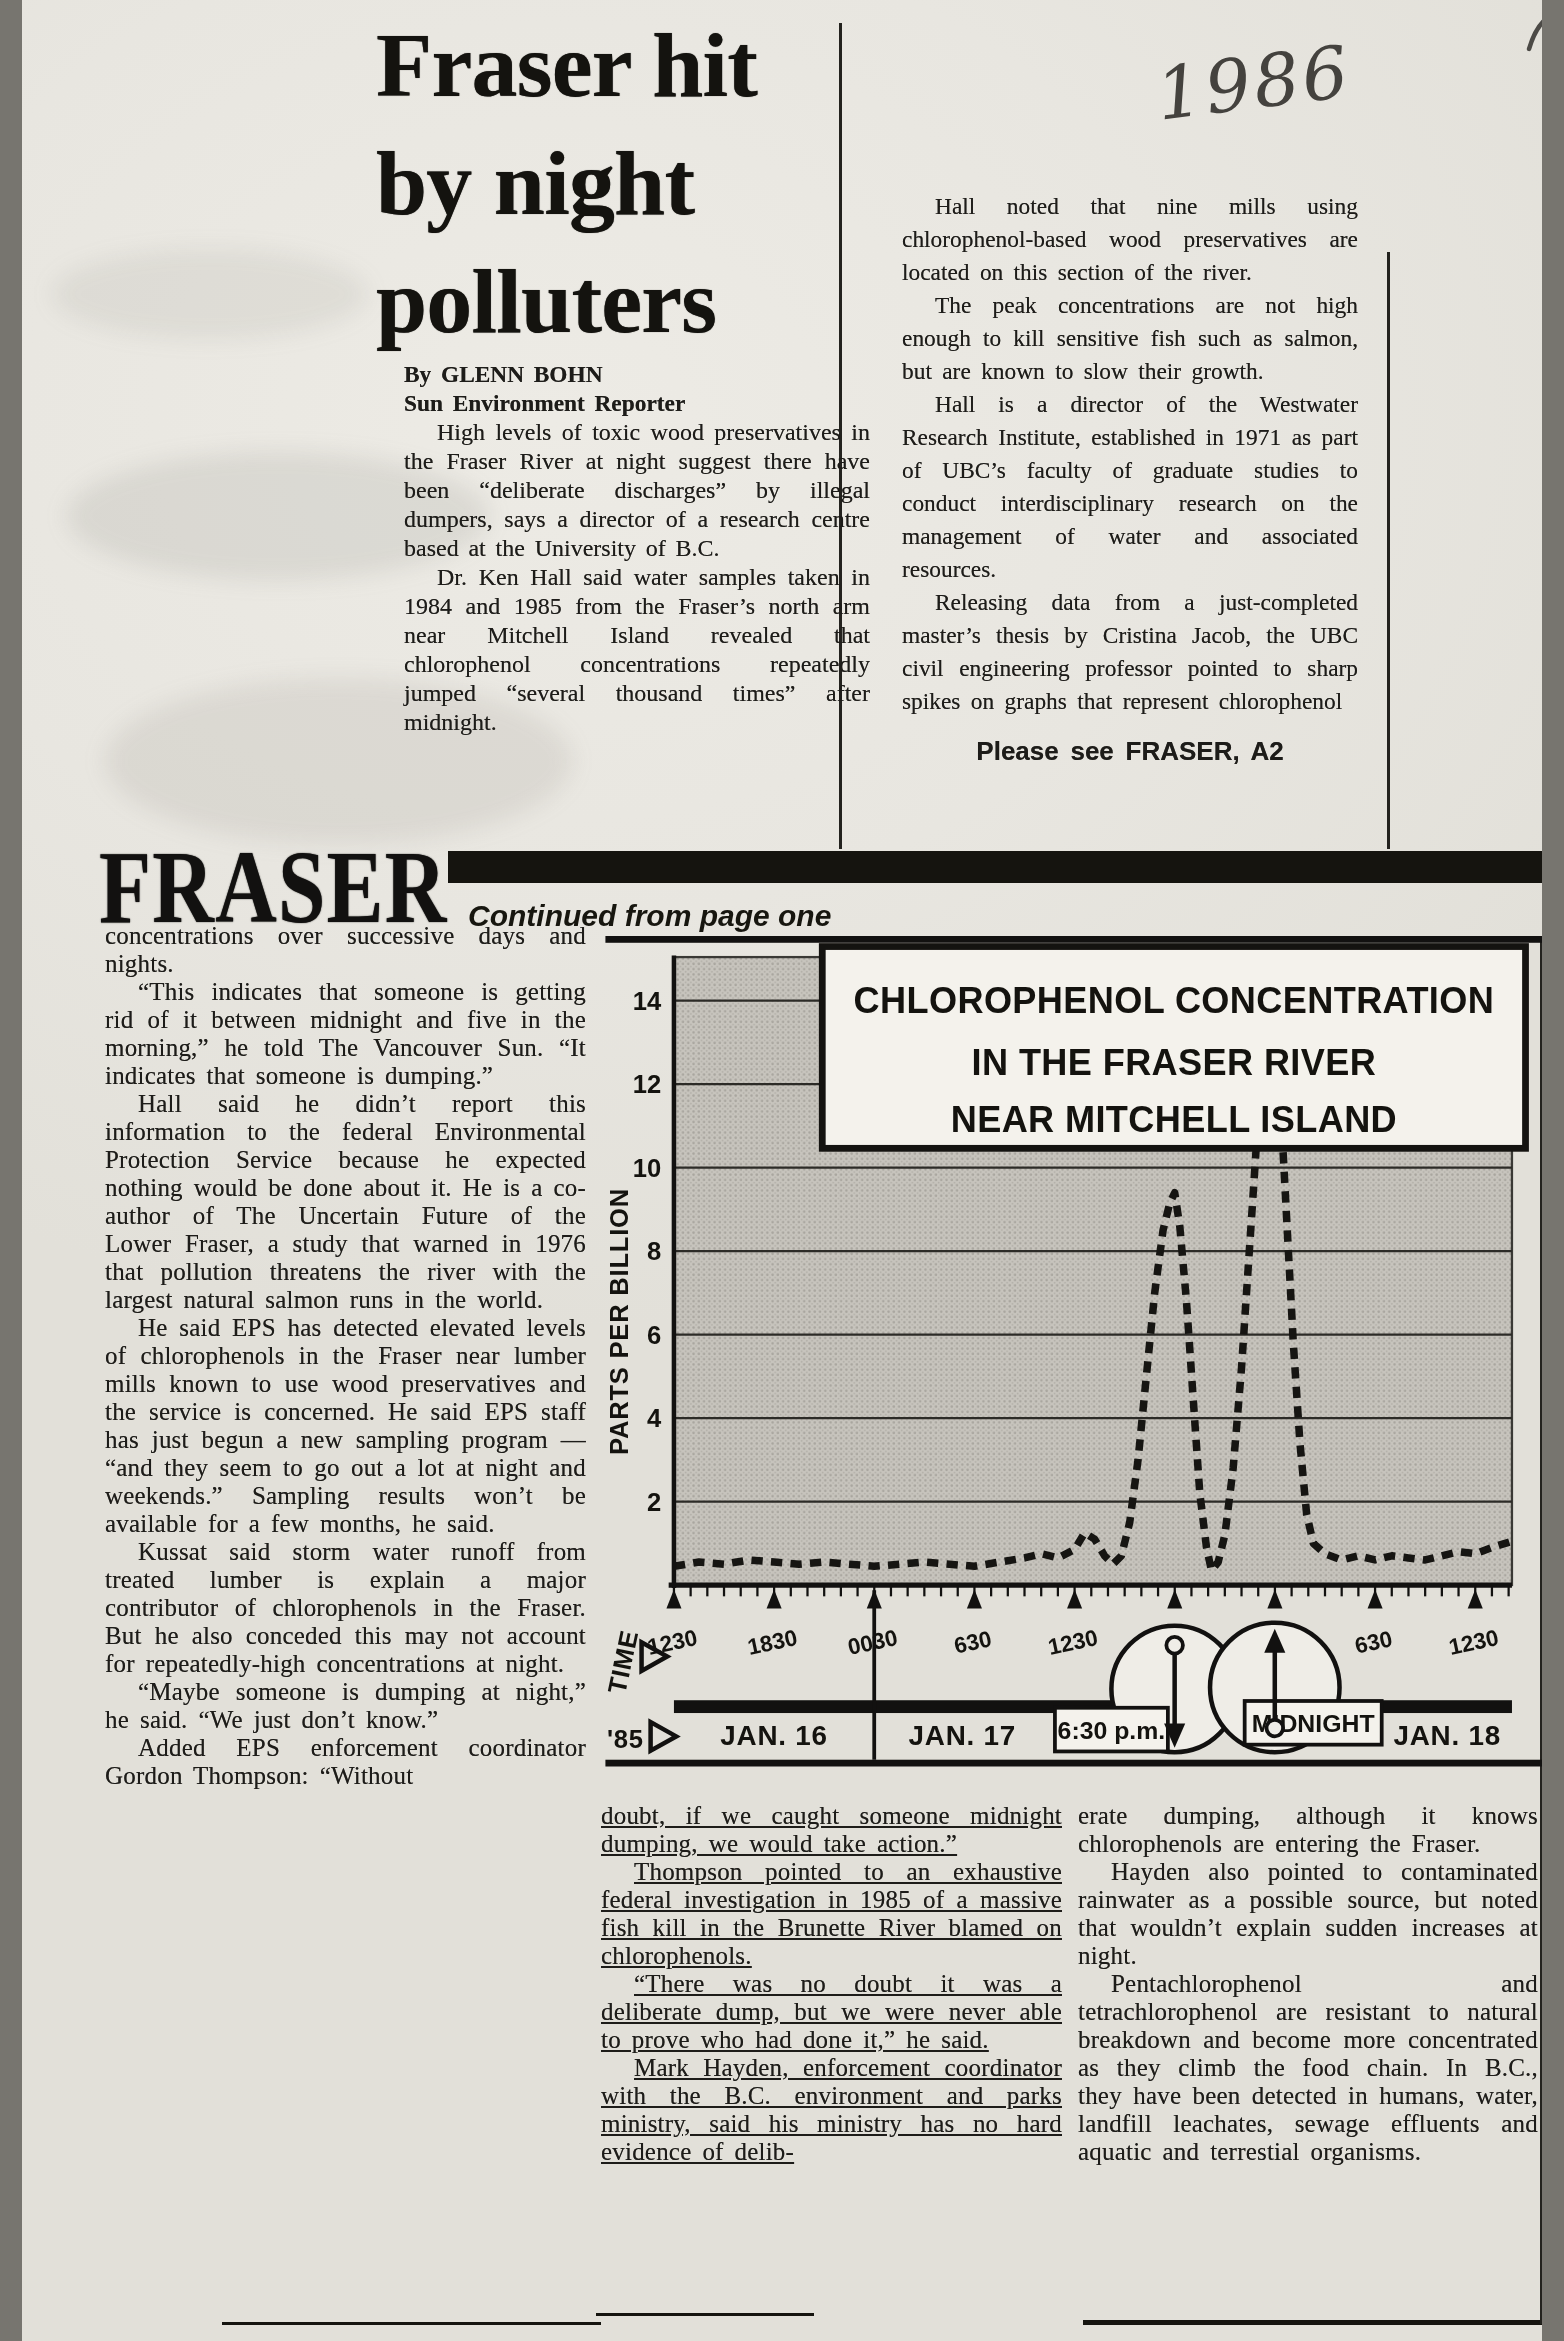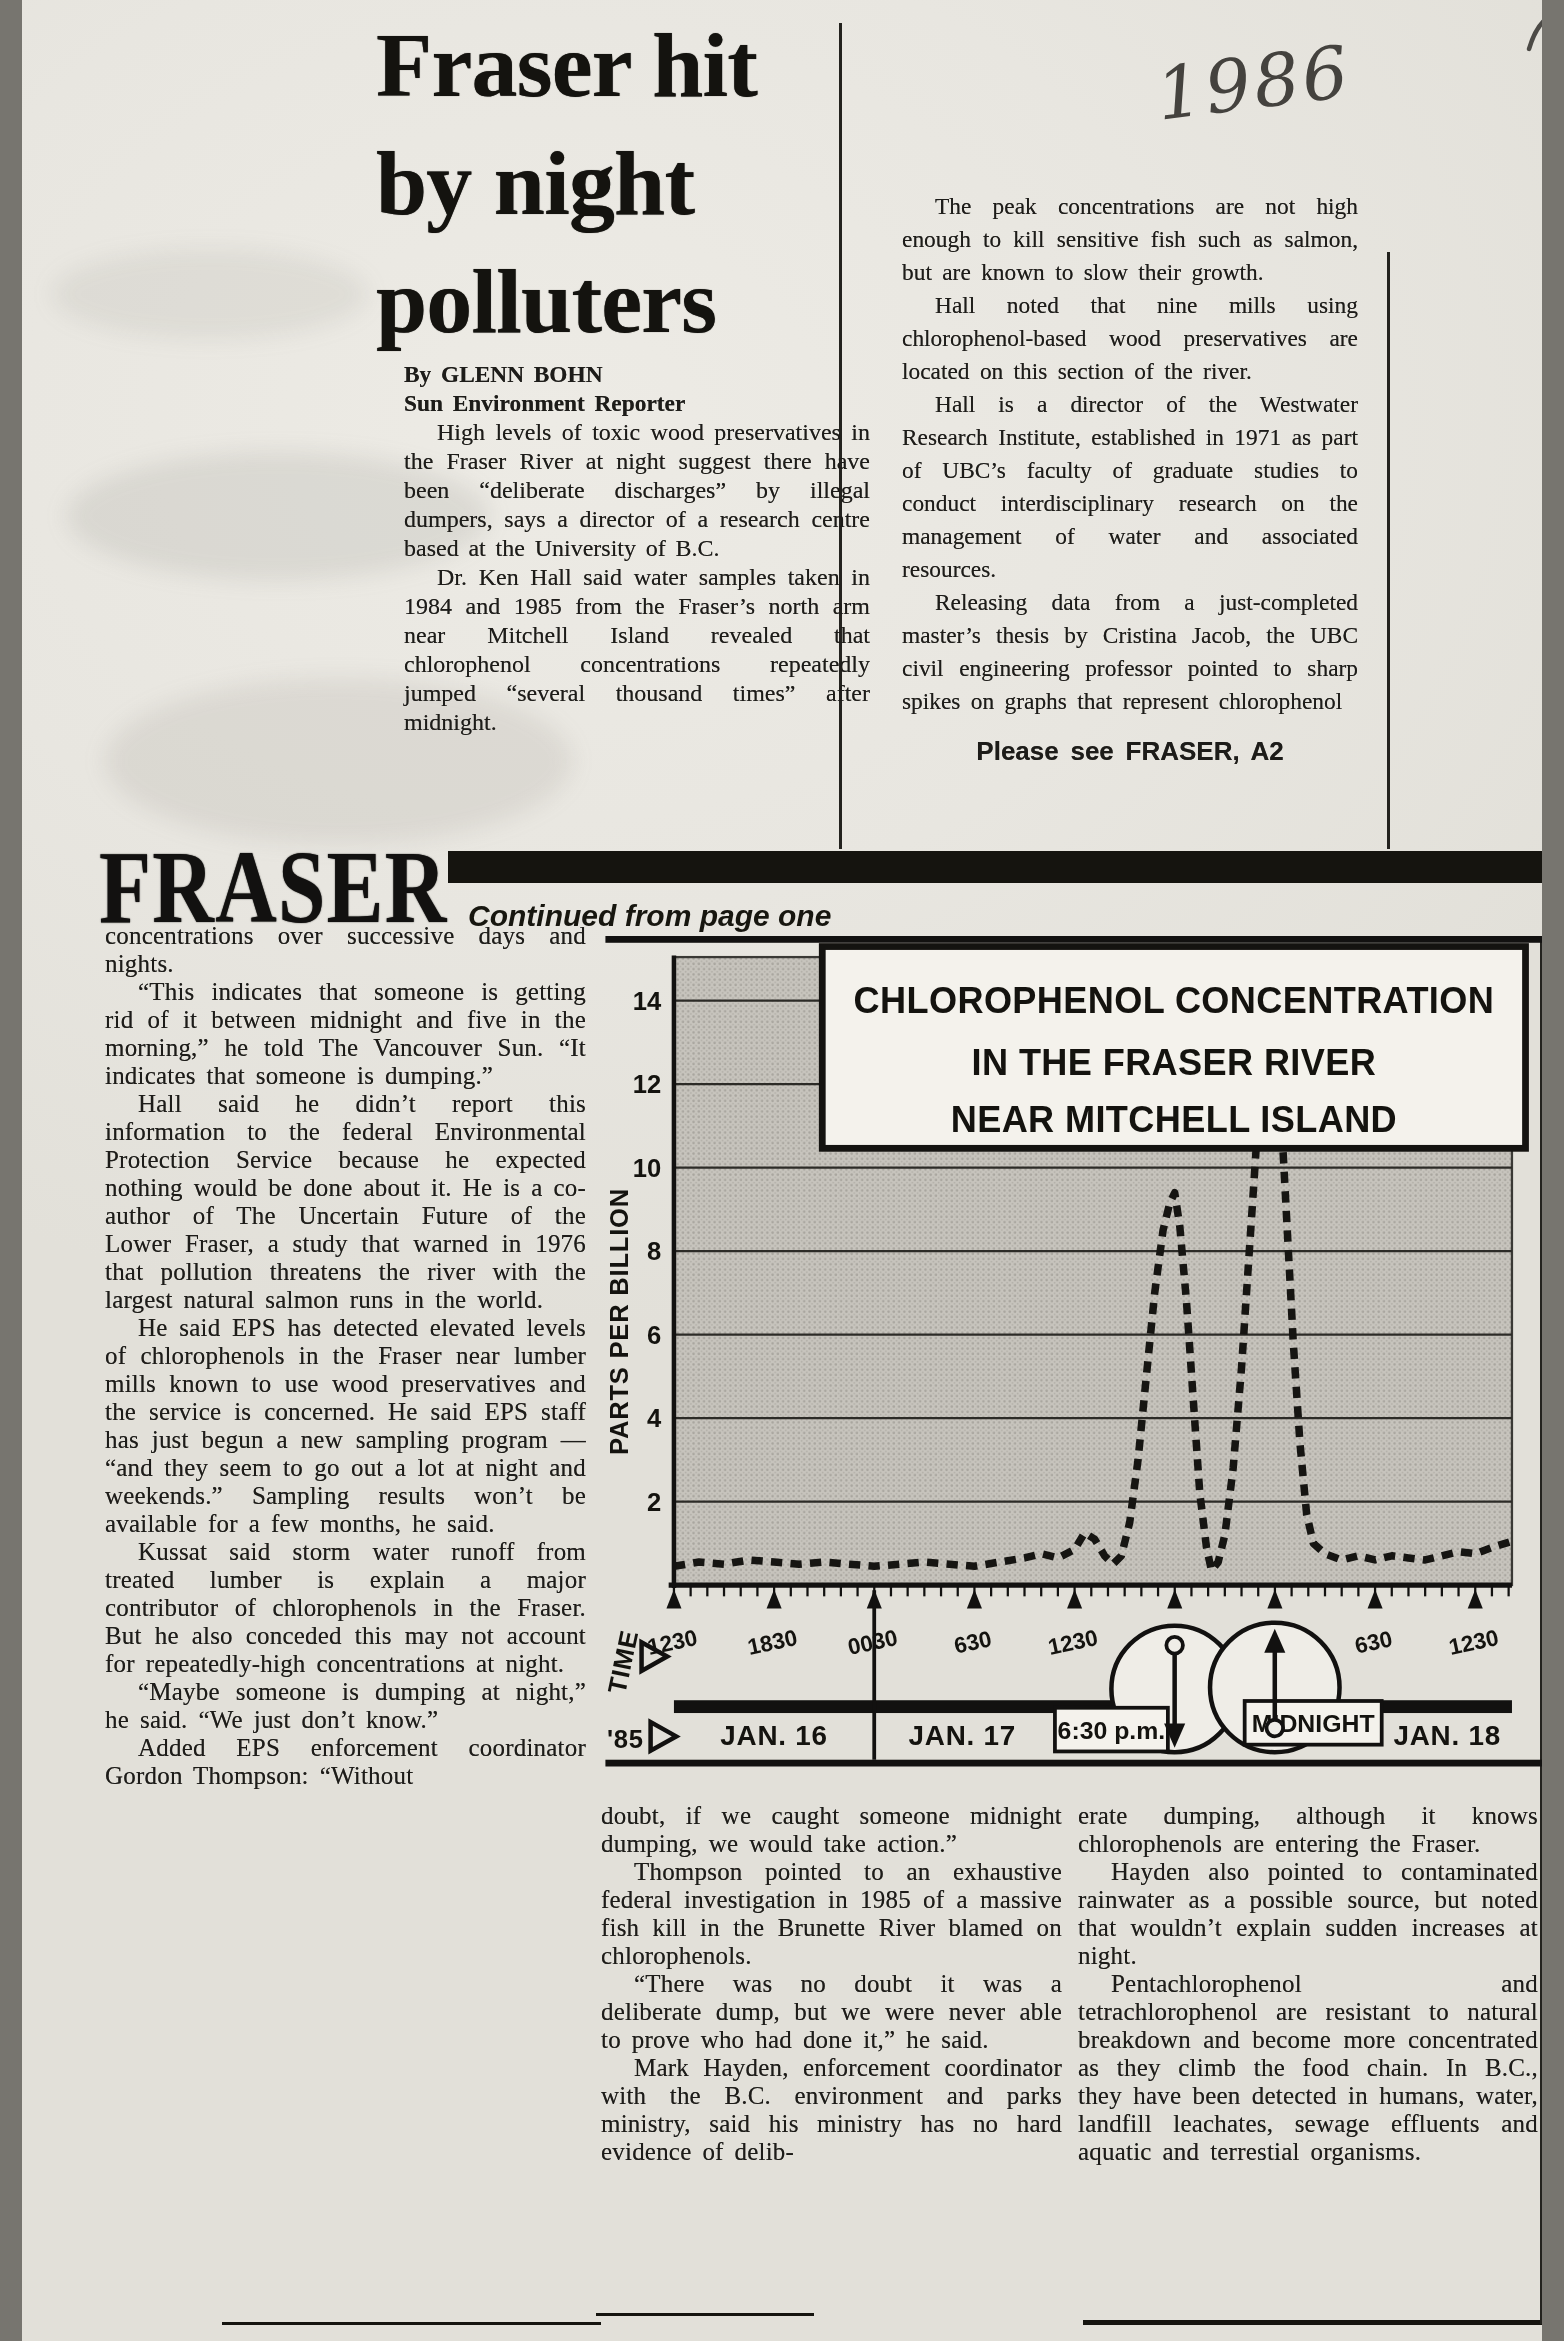--- a/index.html
+++ b/index.html
@@ -59,42 +59,42 @@
   </svg>
 
   <div class="txt c1" style="left:343px;top:360px;width:466px;">
     <p class="byline">By GLENN BOHN</p>
     <p class="byline">Sun Environment Reporter</p>
     <p>High levels of toxic wood preservatives in the Fraser River at night suggest there have been “deliberate discharges” by illegal dumpers, says a director of a research centre based at the University of B.C.</p>
     <p>Dr. Ken Hall said water samples taken in 1984 and 1985 from the Fraser’s north arm near Mitchell Island revealed that chlorophenol concentrations repeatedly jumped “several thousand times” after midnight.</p>
   </div>
 
   <div class="txt c2" style="left:880px;top:190px;width:456px;">
+    <p>Hall noted that nine mills using chlorophenol-based wood preservatives are located on this section of the river.</p>
     <p>The peak concentrations are not high enough to kill sensitive fish such as salmon, but are known to slow their growth.</p>
-    <p>Hall noted that nine mills using chlorophenol-based wood preservatives are located on this section of the river.</p>
     <p>Hall is a director of the Westwater Research Institute, established in 1971 as part of UBC’s faculty of graduate studies to conduct interdisciplinary research on the management of water and associated resources.</p>
     <p>Releasing data from a just-completed master’s thesis by Cristina Jacob, the UBC civil engineering professor pointed to sharp spikes on graphs that represent chlorophenol</p>
     <p class="jumpnote">Please see FRASER, A2</p>
   </div>
 
   <div class="slug" style="left:77px;top:827px;">FRASER</div>
   <div class="rule-h" style="left:426px;top:851px;width:1094px;height:32px;"></div>
   <div class="continued" style="left:446px;top:899px;">Continued from page one</div>
 
   <div class="txt jc" style="left:83px;top:922px;width:481px;">
     <p class="noindent">concentrations over successive days and nights.</p>
     <p>“This indicates that someone is getting rid of it between midnight and five in the morning,” he told The Vancouver Sun. “It indicates that someone is dumping.”</p>
     <p>Hall said he didn’t report this information to the federal Environmental Protection Service because he expected nothing would be done about it. He is a co-author of The Uncertain Future of the Lower Fraser, a study that warned in 1976 that pollution threatens the river with the largest natural salmon runs in the world.</p>
     <p>He said EPS has detected elevated levels of chlorophenols in the Fraser near lumber mills known to use wood preservatives and the service is concerned. He said EPS staff has just begun a new sampling program — “and they seem to go out a lot at night and weekends.” Sampling results won’t be available for a few months, he said.</p>
     <p>Kussat said storm water runoff from treated lumber is explain a major contributor of chlorophenols in the Fraser. But he also conceded this may not account for repeatedly-high concentrations at night.</p>
     <p>“Maybe someone is dumping at night,” he said. “We just don’t know.”</p>
     <p>Added EPS enforcement coordinator Gordon Thompson: “Without</p>
   </div>
 
-  <div class="txt jc" style="left:579px;top:1802px;width:461px;">
+  <div class="txt jc" style="left:579px;top:1802px;width:461px;text-decoration:underline;">
     <p class="noindent">doubt, if we caught someone midnight dumping, we would take action.”</p>
     <p>Thompson pointed to an exhaustive federal investigation in 1985 of a massive fish kill in the Brunette River blamed on chlorophenols.</p>
     <p>“There was no doubt it was a deliberate dump, but we were never able to prove who had done it,” he said.</p>
     <p>Mark Hayden, enforcement coordinator with the B.C. environment and parks ministry, said his ministry has no hard evidence of delib-</p>
   </div>
 
   <div class="txt jc" style="left:1056px;top:1802px;width:460px;">
     <p class="noindent">erate dumping, although it knows chlorophenols are entering the Fraser.</p>
     <p>Hayden also pointed to contaminated rainwater as a possible source, but noted that wouldn’t explain sudden increases at night.</p>
     <p>Pentachlorophenol and tetrachlorophenol are resistant to natural breakdown and become more concentrated as they climb the food chain. In B.C., they have been detected in humans, water, landfill leachates, sewage effluents and aquatic and terrestial organisms.</p>

